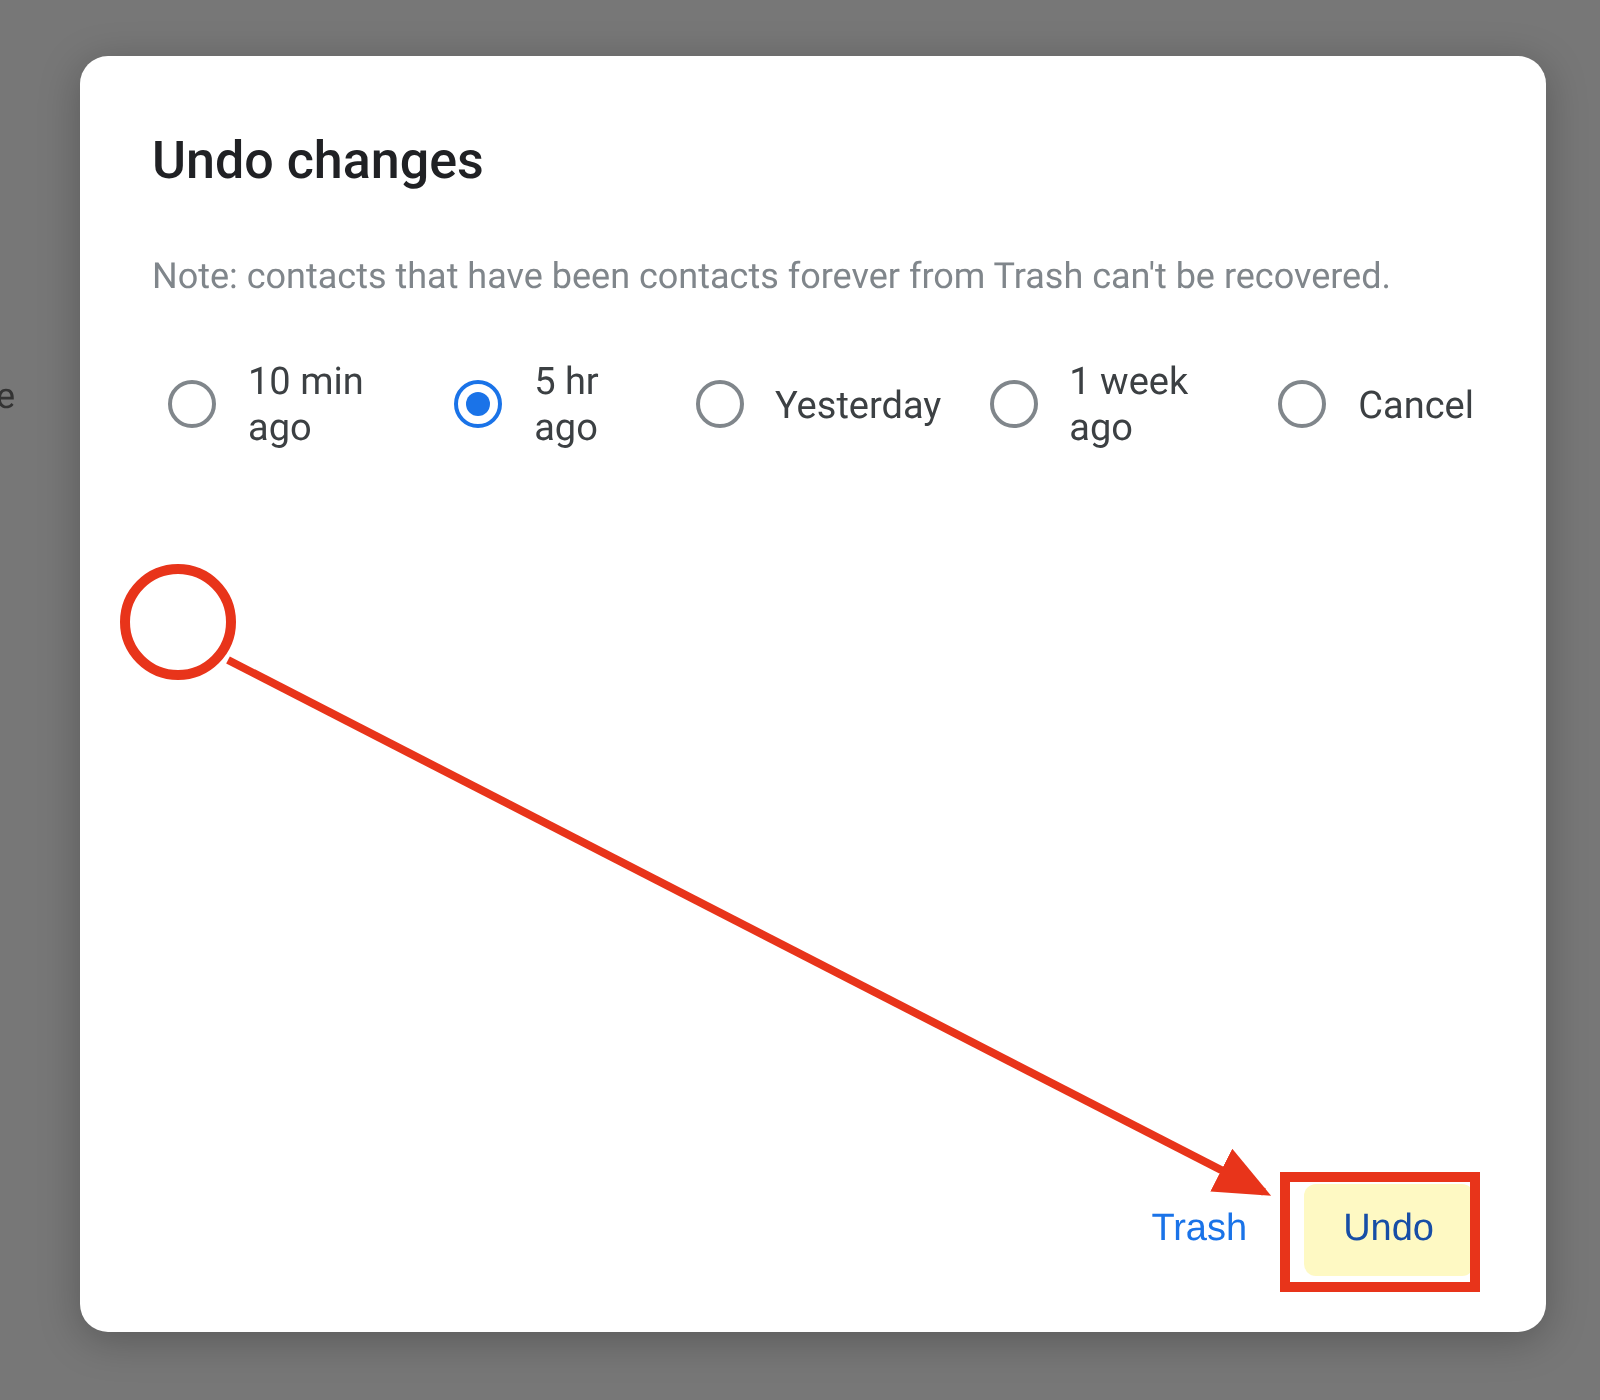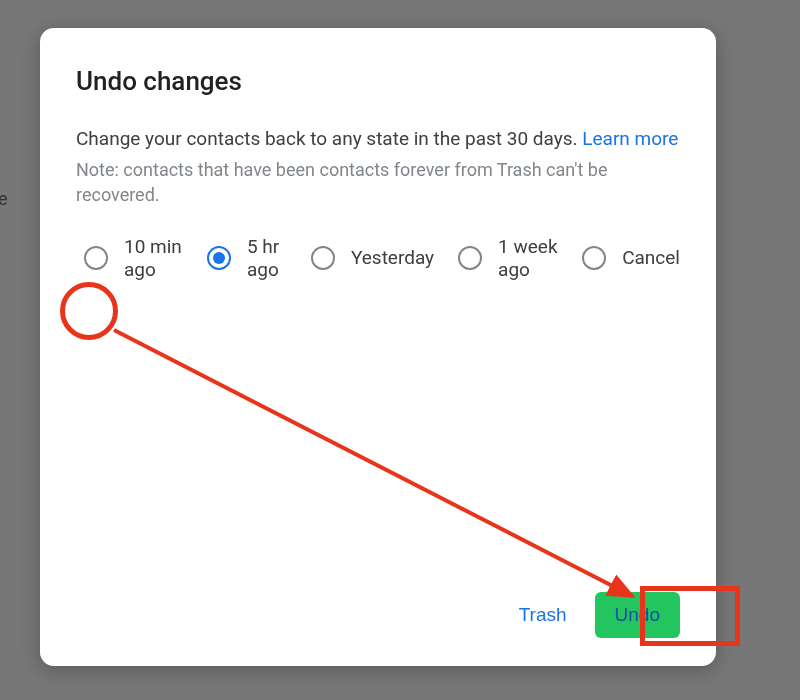--- a/index.html
+++ b/index.html
@@ -12,21 +12,21 @@
       background: #777;
       width: 800px;
       height: 700px;
       position: relative;
       overflow: hidden;
     }
     .dialog {
       position: absolute;
       left: 40px;
       top: 28px;
-      width: 676px;
+      width: 733px;
       height: 638px;
       background: #fff;
       border-radius: 14px;
       box-shadow: 0 4px 20px rgba(0,0,0,0.25);
       padding: 38px 36px 28px 36px;
       display: flex;
       flex-direction: column;
     }
     .dialog-title {
       font-size: 26px;
@@ -108,21 +108,21 @@
       border: none;
       background: transparent;
       border-radius: 6px;
       cursor: pointer;
     }
     .btn-cancel {
       color: #1a73e8;
     }
     .btn-undo {
       color: #174ea6;
-      background: #22c55e;
+      background: #fef9c3;
     }
     
     .annotation-circle {
       position: absolute;
       left: 60px;
       top: 282px;
       width: 58px;
       height: 58px;
       border: 5px solid #e8341a;
       border-radius: 50%;
@@ -158,23 +158,20 @@
     }
   </style>
 </head>
 <body>
 
 <span class="bg-text">e</span>
 
 <div class="dialog">
   <h2 class="dialog-title">Undo changes</h2>
 
-  <p class="description">
-    <span>Change your contacts back to any state in the past 30 days. </span><a class="learn-more">Learn more</a>
-  </p>
   <p class="note">Note: contacts that have been contacts forever from Trash can't be recovered.</p>
 
 
   <div class="radio-group">
     <label class="radio-option">
       <span class="radio-circle"></span>
       <span class="radio-label">10 min ago</span>
     </label>
     <label class="radio-option">
       <span class="radio-circle selected"></span>

